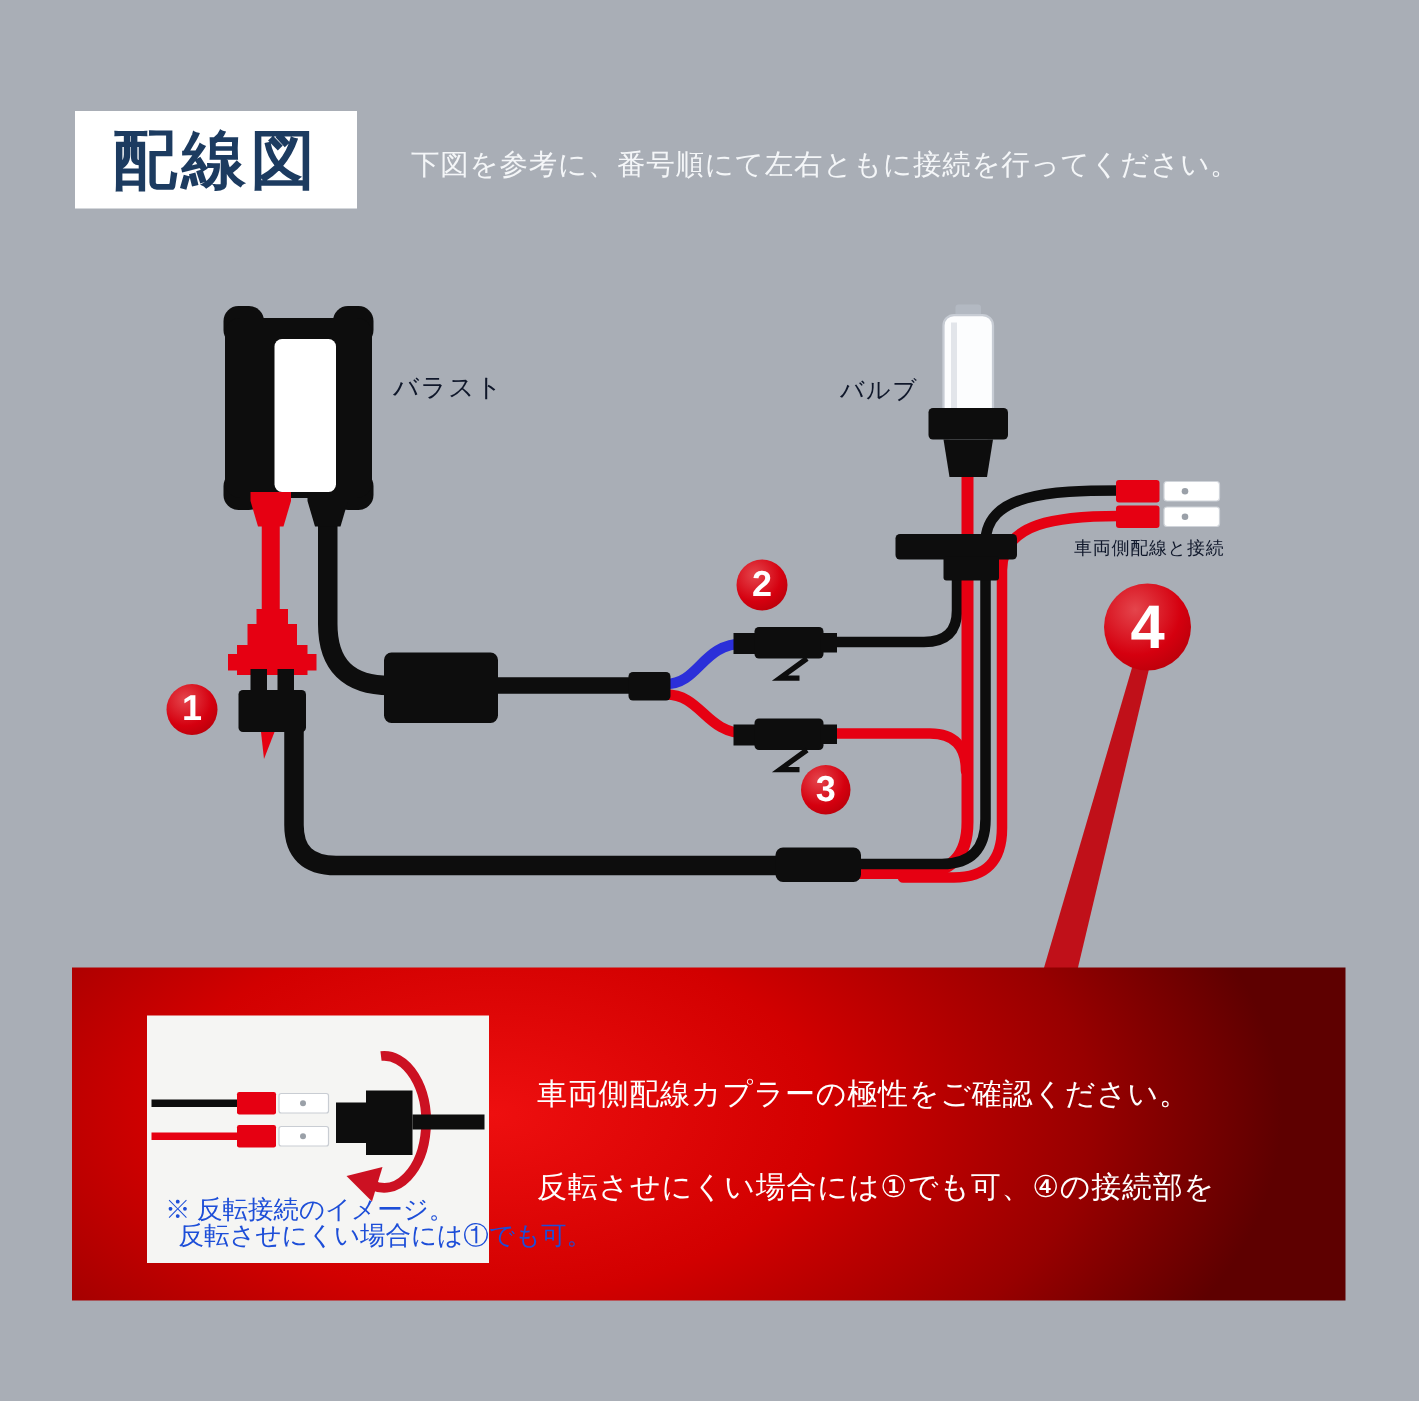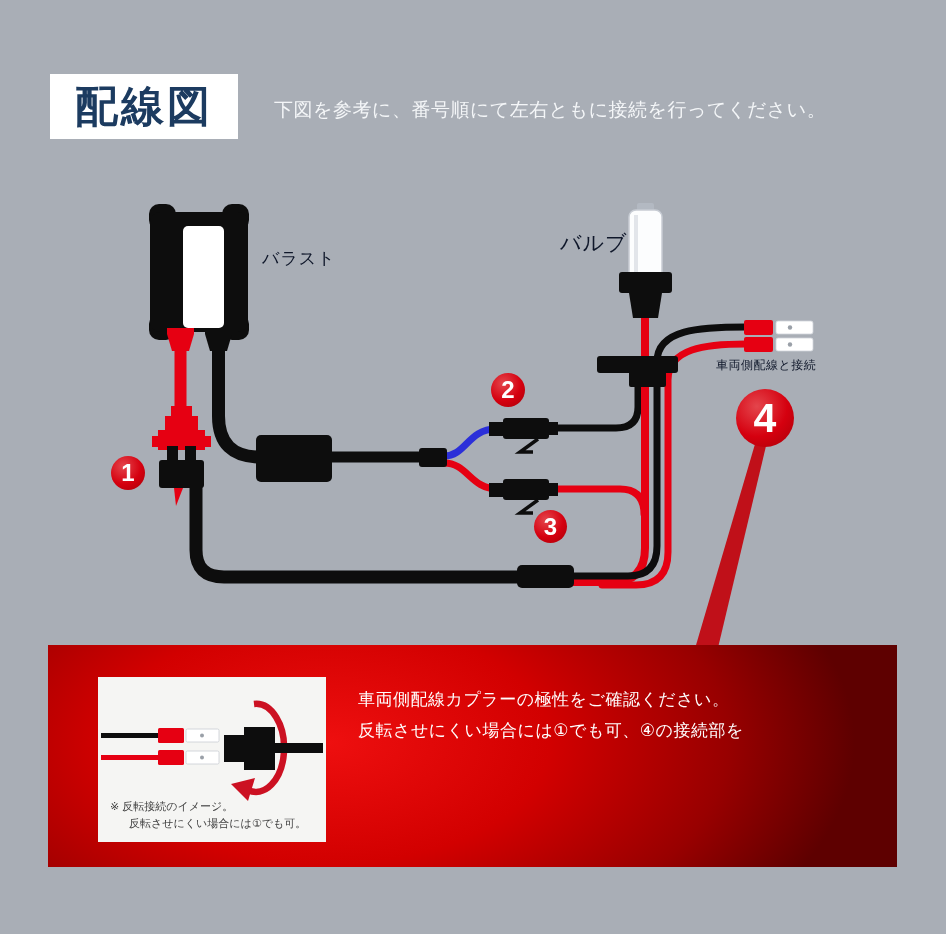--- a/index.html
+++ b/index.html
@@ -11,42 +11,42 @@
     display:flex;align-items:center;justify-content:center;}
   .title-box span{color:#1c3b60;font-size:43px;font-weight:700;letter-spacing:3px;}
   .instruction{position:absolute;left:274px;top:97px;font-size:19px;color:#f4f6f8;letter-spacing:0.5px;text-align:right;}
 
   
   .diagram-svg{position:absolute;left:0;top:0;width:946px;height:946px;pointer-events:none;}
 
   
   .lbl{position:absolute;color:#0f172a;white-space:nowrap;}
   .lbl-ballast{left:262px;top:247px;font-size:17px;letter-spacing:1px;}
-  .lbl-bulb{left:560px;top:229px;font-size:21px;letter-spacing:1px;}
+  .lbl-bulb{left:560px;top:250px;font-size:16px;letter-spacing:1px;}
   .lbl-vehicle{left:716px;top:357px;font-size:12px;letter-spacing:0.5px;}
 
   
   .step{position:absolute;border-radius:50%;color:#ffffff;display:flex;align-items:center;justify-content:center;
     background:radial-gradient(circle at 36% 30%, #e4454c 0%, #d5000f 55%, #a80007 100%);font-weight:700;}
   .step-1{left:111px;top:456px;width:34px;height:34px;font-size:24px;}
   .step-2{left:491px;top:373px;width:34px;height:34px;font-size:24px;}
   .step-3{left:534px;top:510px;width:33px;height:33px;font-size:24px;}
   .step-4{left:736px;top:389px;width:58px;height:58px;font-size:41px;}
 
   
   .notice{position:absolute;left:48px;top:645px;width:849px;height:222px;
     background:radial-gradient(ellipse 62% 130% at 33% 44%, #ee0f0f 0%, #d20000 42%, #980000 76%, #5e0000 100%);}
   .notice-text{position:absolute;left:310px;top:39px;width:530px;}
-  .notice-text div{font-size:17px;line-height:31px;color:#fefefe;letter-spacing:0.5px;white-space:nowrap;}
+  .notice-text div{font-size:20px;line-height:31px;color:#fefefe;letter-spacing:0.5px;white-space:nowrap;margin-top:31px;}
 
   .inset{position:absolute;left:50px;top:32px;width:228px;height:165px;background:#f5f5f3;}
   .inset-svg{position:absolute;left:0;top:0;width:228px;height:165px;}
-  .cap{position:absolute;color:#404040;font-size:11px;line-height:17px;white-space:nowrap;}
+  .cap{position:absolute;color:#1d4ed8;font-size:17px;line-height:17px;white-space:nowrap;font-family:Liberation Serif, serif;}
   .cap1{left:12px;top:121px;}
-  .cap2{left:31px;top:138px;}
+  .cap2{left:21px;top:138px;}
 </style>
 </head>
 <body>
 
 <div class="page">
 
   <div class="title-box">
     <span>配線図</span>
   </div>
   <div class="instruction">下図を参考に、番号順にて左右ともに接続を行ってください。</div>

